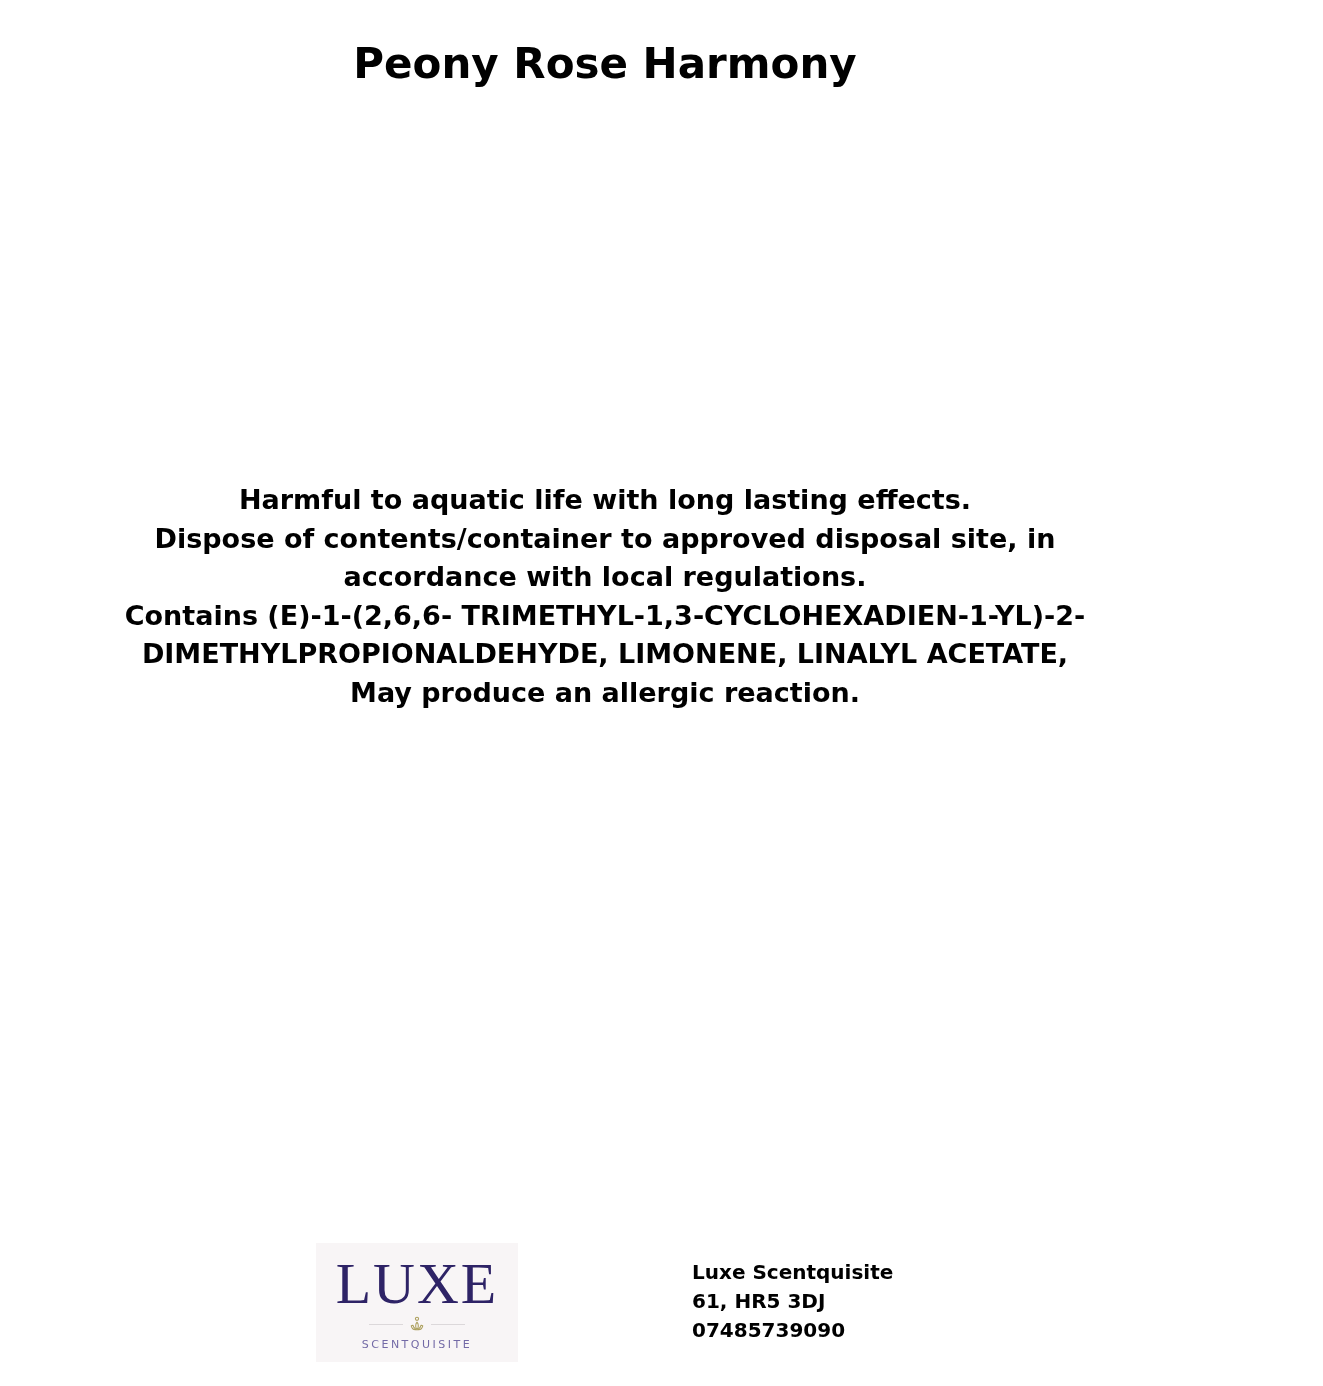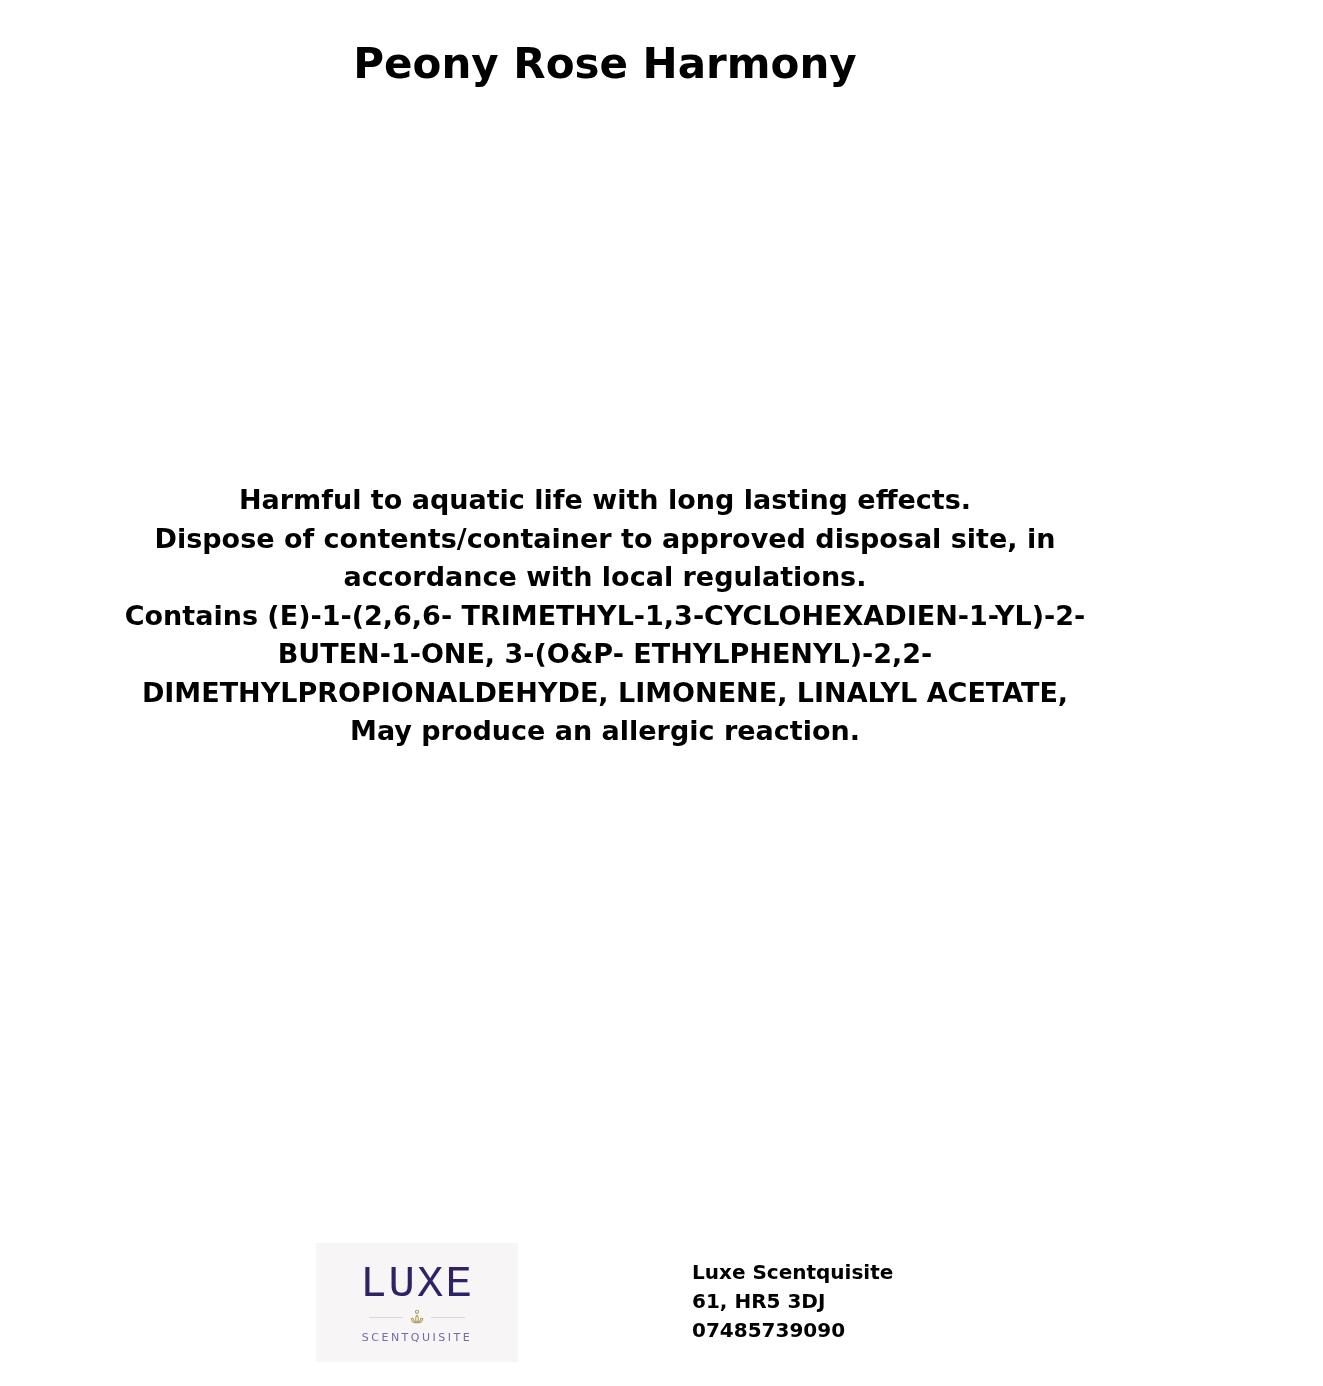--- a/index.html
+++ b/index.html
@@ -48,22 +48,22 @@
     top: 1243px;
     width: 202px;
     height: 119px;
     background: var(--logo_bg);
     display: flex;
     flex-direction: column;
     align-items: center;
     justify-content: center;
   }
   .brand-word {
-    font-family: Liberation Mono, monospace;
-    font-size: 44px;
+    font-family: Liberation Serif, serif;
+    font-size: 58px;
     line-height: 1;
     letter-spacing: 2px;
     color: var(--brand_purple);
   }
   .divider-row {
     display: flex;
     align-items: center;
     margin: 3px 0 4px 0;
   }
   .hline {
@@ -98,21 +98,20 @@
 
 <div class="page">
 
   <h1 class="title">Peony Rose Harmony</h1>
 
   <div class="warning-block">
     <div>Harmful to aquatic life with long lasting effects.</div>
     <div>Dispose of contents/container to approved disposal site, in</div>
     <div>accordance with local regulations.</div>
     <div>Contains (E)-1-(2,6,6- TRIMETHYL-1,3-CYCLOHEXADIEN-1-YL)-2-</div>
-    <div>BUTEN-1-ONE, 3-(O&amp;P- ETHYLPHENYL)-2,2-</div>
     <div>DIMETHYLPROPIONALDEHYDE, LIMONENE, LINALYL ACETATE,</div>
     <div>May produce an allergic reaction.</div>
   </div>
 
   <div class="footer-logo">
     <div class="brand-word">LUXE</div>
     <div class="divider-row">
       <span class="hline"></span>
       <svg class="flower" width="16" height="18" viewBox="0 0 20 22" fill="none" stroke="var(--flower_gold)" stroke-width="1.3" stroke-linejoin="round">
         <circle cx="10" cy="3.2" r="2"></circle>

